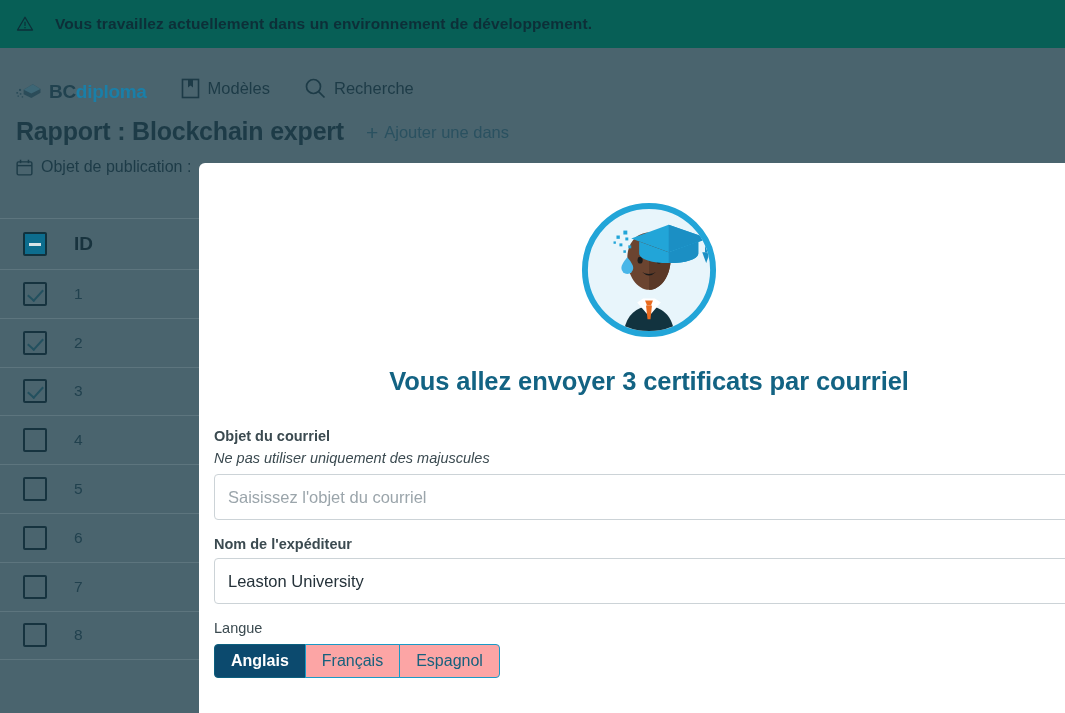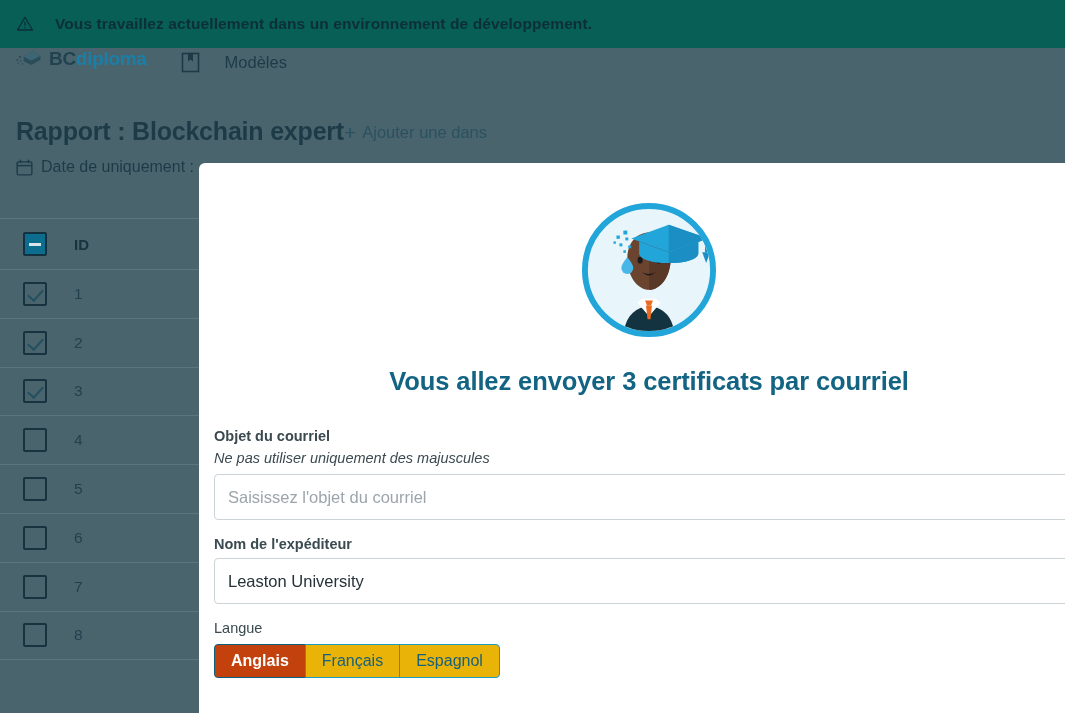--- a/index.html
+++ b/index.html
@@ -25,44 +25,44 @@
     font-size: 15.5px;
     font-weight: bold;
     letter-spacing: .1px;
   }
 
   
   .navbar {
     height: 55px;
     background: #4a646e;
     display: flex;
-    align-items: flex-start;
+    align-items: flex-end;
     padding-left: 16px;
     gap: 0;
   }
   .brand { display: flex; align-items: center; gap: 7px; margin-right: 34px; }
   .brand .logo-mark { width: 26px; height: 20px; display:block; }
   .brand .logo-text { font-size: 19px; font-weight: bold; letter-spacing: -.3px; }
   .brand .logo-text .bc { color: #21424f; }
   .brand .logo-text .dip { color: #1a7fa8; }
 
   .nav-item {
-    display: flex; align-items: center; gap: 25px;
+    display: flex; align-items: center; gap: 8px;
     color: #1d3b47;
     font-size: 16.5px;
     padding: 4px 0;
     margin-right: 34px;
     cursor: pointer;
     white-space: nowrap;
   }
   .nav-item svg { display: block; flex: 0 0 auto; }
 
   
   .page-head { padding: 14px 0 0 16px; }
-  .page-title-row { display: flex; align-items: baseline; gap: 0; }
+  .page-title-row { display: flex; align-items: baseline; gap: 22px; }
   .page-title {
     font-size: 25px; font-weight: bold; color: #1d3b47; letter-spacing: -.2px;
     white-space: nowrap;
   }
   .add-note {
     display: flex; align-items: center; gap: 6px;
     color: #2a5160; font-size: 16.5px; cursor: pointer; white-space: nowrap;
   }
   .add-note .plus { font-size: 21px; line-height: 1; font-weight: 300; }
 
@@ -78,21 +78,21 @@
     display: flex; align-items: center;
     height: 48.8px;
     border-bottom: 1px solid #5d757e;
     padding-left: 23px;
   }
   .trow.head { height: 51px; }
   .cell-id {
     margin-left: 27px;
     font-size: 15.5px; color: #21414e;
   }
-  .trow.head .cell-id { font-weight: bold; font-size: 15px; color:#18333e; }
+  .trow.head .cell-id { font-weight: bold; font-size: 19px; color:#18333e; }
 
   .cb {
     width: 24px; height: 24px; flex: 0 0 24px;
     border: 2px solid #16333f;
     background: transparent;
     border-radius: 2px;
     position: relative;
     cursor: pointer;
   }
   .cb.checked::after {
@@ -162,31 +162,31 @@
     margin-bottom: 8px;
   }
   .lang-group { display: flex; }
   .lang-btn {
     height: 34px;
     padding: 0 16px;
     display: flex; align-items: center; justify-content: center;
     font-size: 16px;
     font-family: "Liberation Sans", sans-serif;
     border: 1px solid #1a9ac6;
-    background: #eab308;
+    background: #fca5a5;
     color: #17617d;
     cursor: pointer;
     margin-left: -1px;
   }
   .lang-btn:first-child {
     border-radius: 4px 0 0 4px; margin-left: 0;
   }
   .lang-btn:last-child { border-radius: 0 4px 4px 0; }
   .lang-btn.active {
-    background: #c2410c; border-color: #0c607f; color: #fff; font-weight: bold;
+    background: #0c4a6e; border-color: #0c607f; color: #fff; font-weight: bold;
   }
 </style>
 </head>
 <body>
 
 <div class="dev-banner">
   <svg class="warn-ico" viewBox="0 0 24 24">
     <path d="M12 3 L22 20 H2 Z" fill="none" stroke="#0d2f38" stroke-width="1.7" stroke-linejoin="round"></path>
     <rect x="11.2" y="9" width="1.6" height="5.6" fill="#0d2f38"></rect>
     <rect x="11.2" y="16" width="1.6" height="1.7" fill="#0d2f38"></rect>
@@ -212,40 +212,47 @@
   <div class="nav-item">
     <svg width="19" height="21" viewBox="0 0 19 21">
       <rect x="1.5" y="1.5" width="16" height="18" fill="none" stroke="#1d3b47" stroke-width="1.6"></rect>
       <path d="M7 1.5 h5 v8 l-2.5 -2 l-2.5 2 z" fill="#1d3b47"></path>
     </svg>
     <span>Modèles</span>
   </div>
 
 
 
+  <div class="nav-item">
+    <svg width="22" height="22" viewBox="0 0 22 22">
+      <circle cx="9.5" cy="9.5" r="7" fill="none" stroke="#1d3b47" stroke-width="1.7"></circle>
+      <path d="M14.6 14.6 L20.5 20.5" stroke="#1d3b47" stroke-width="1.7" fill="none"></path>
+    </svg>
+    <span>Recherche</span>
+  </div>
 
 </div>
 
 <div class="page-head">
   <div class="page-title-row">
     <div class="page-title">Rapport : Blockchain expert</div>
     <div class="add-note">
       <span class="plus">+</span>
       <span>Ajouter une dans</span>
     </div>
   </div>
 
   <div class="pub-date">
     <svg width="17" height="17" viewBox="0 0 18 18">
       <rect x="1.2" y="3" width="15.6" height="13.8" rx="1.5" fill="none" stroke="#1d3b47" stroke-width="1.5"></rect>
       <path d="M1.2 7 h15.6" stroke="#1d3b47" stroke-width="1.5"></path>
       <rect x="4" y="0.8" width="1.6" height="3.6" fill="#1d3b47"></rect>
       <rect x="12.4" y="0.8" width="1.6" height="3.6" fill="#1d3b47"></rect>
     </svg>
-    <span>Date de uniquement :</span>
+    <span>Objet de publication :</span>
   </div>
 </div>
 
 <div class="table-wrap">
   <div class="table-top-rule"></div>
 
   <div class="trow head">
     <div class="cb indeterminate"></div>
     <div class="cell-id">ID</div>
   </div>

